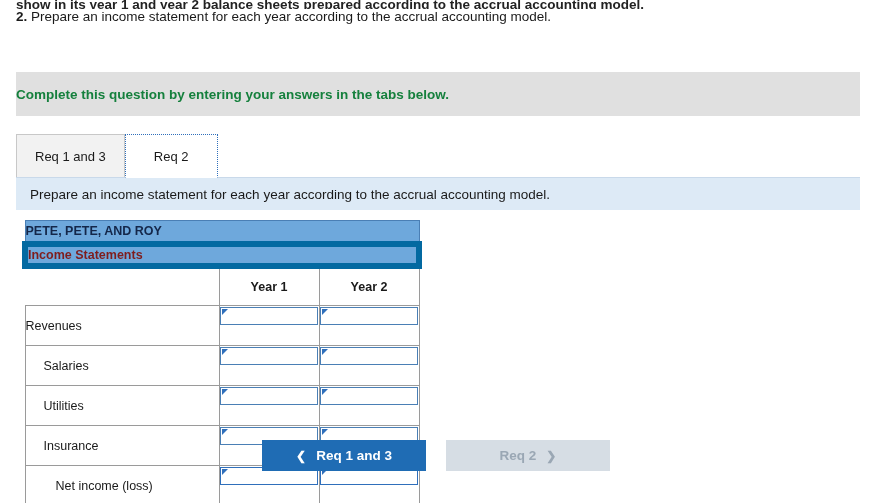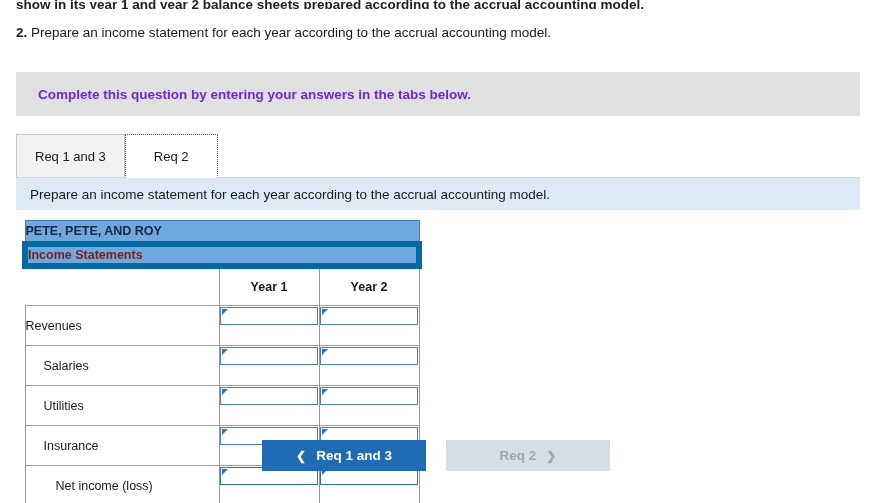--- a/index.html
+++ b/index.html
@@ -26,43 +26,42 @@
     font-weight: bold;
     color: #222;
     height: 13px;
     overflow: hidden;
     line-height: 17px;
     margin-top: -4px;
     white-space: nowrap;
   }
   .q-line-2 {
     font-size: 13.5px;
-    margin-top: 16px;
+    margin-top: 0;
     white-space: nowrap;
   }
   .q-num {
     font-weight: bold;
   }
 
   
   .banner {
     position: absolute;
     left: 16px;
     top: 72px;
     width: 844px;
     height: 44px;
     background: #e0e0e0;
     display: flex;
     align-items: center;
   }
   .banner-text {
     font-weight: bold;
     font-size: 13.5px;
-    padding-left: 22px;
-    color: #6d28d9;
+    color: #15803d;
   }
 
   
   .tabs {
     position: absolute;
     left: 16px;
     top: 133px;
     display: flex;
     align-items: flex-end;
     height: 45px;

